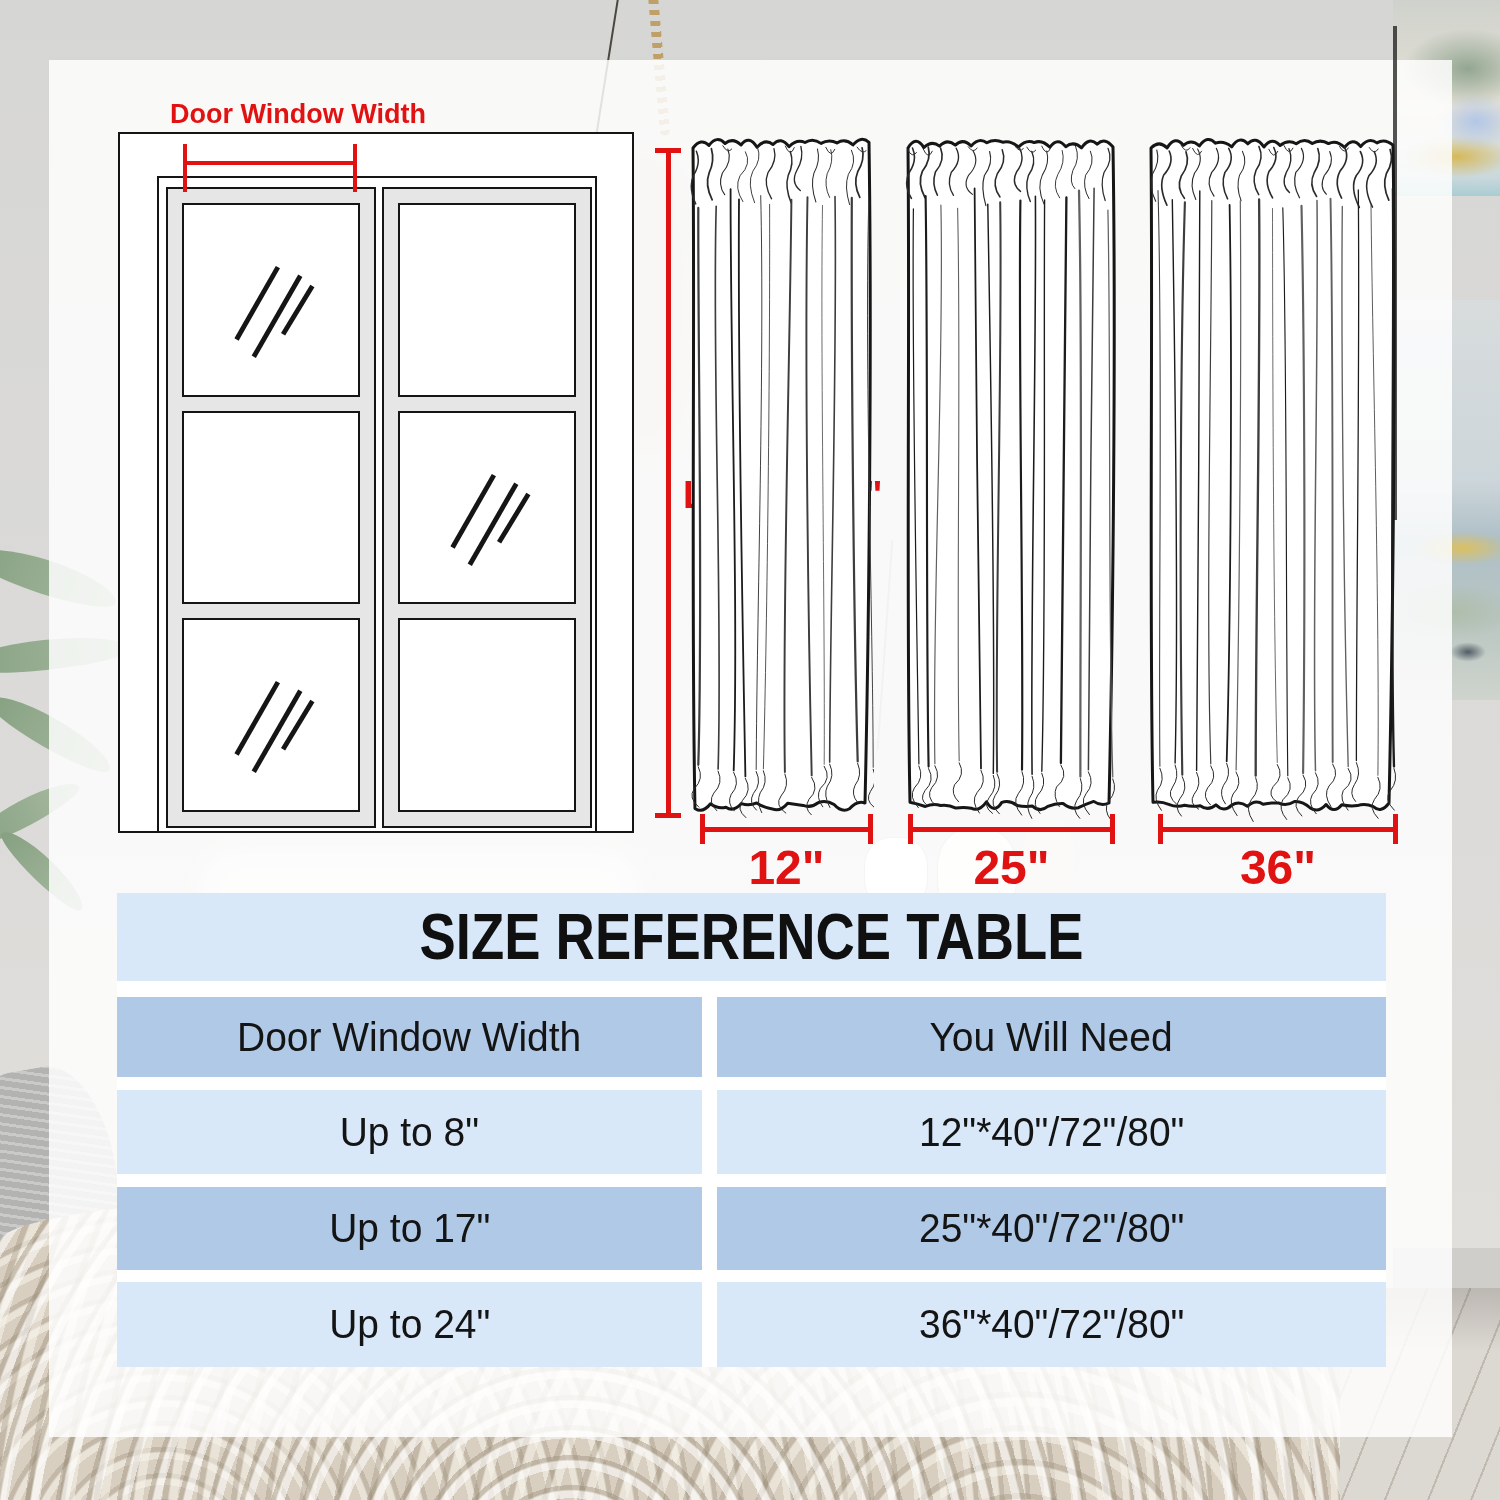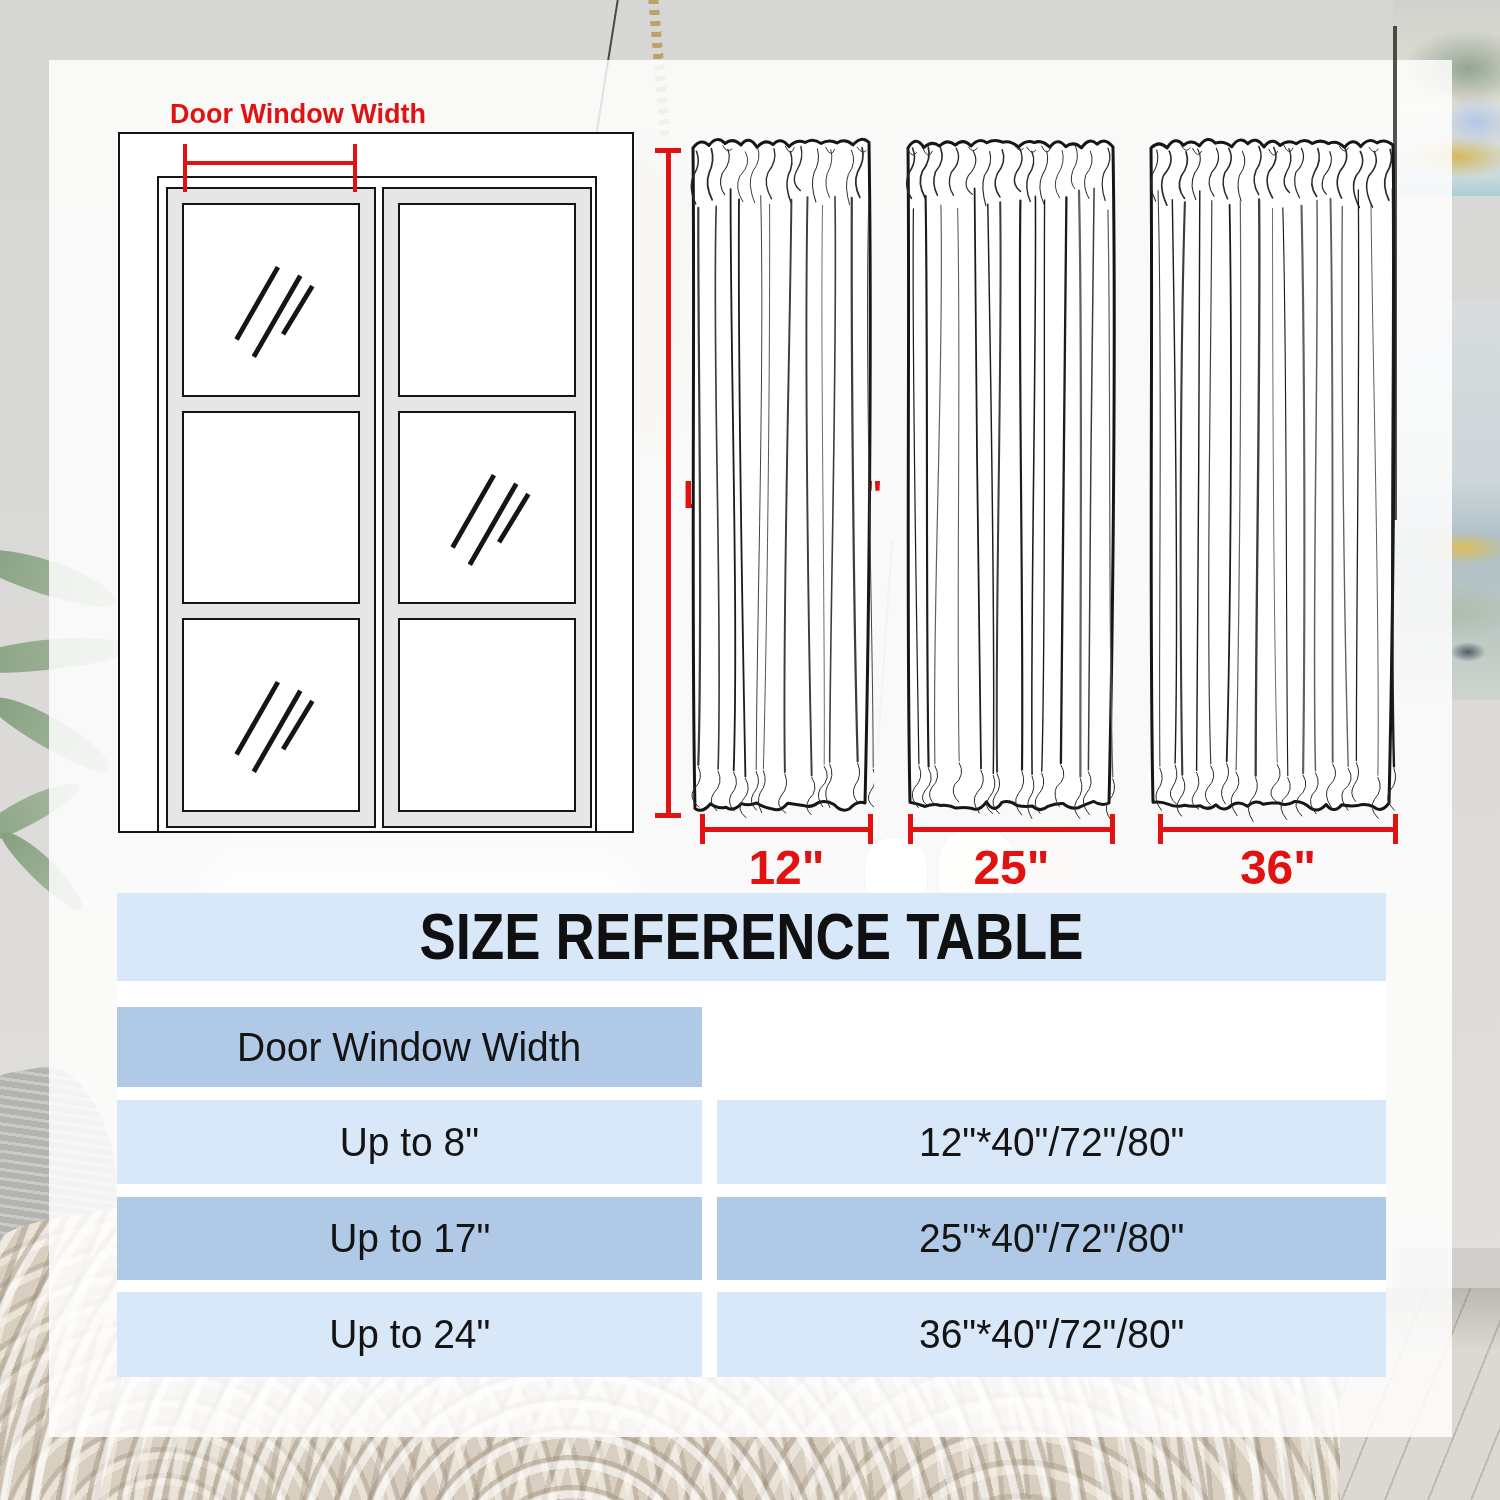--- a/index.html
+++ b/index.html
@@ -113,21 +113,21 @@
   .curtain{position:absolute;}
   .harrow{position:absolute;top:814px;height:30px;}
   .harrow .line{position:absolute;left:0;right:0;top:13px;height:5px;background:var(--accent_red,#e11212);}
   .harrow .tick{position:absolute;top:0;width:5px;height:30px;background:var(--accent_red,#e11212);}
   .harrow .tick.r{right:0;}  .harrow .tick.l{left:0;}
   .curtain-label{position:absolute;top:840px;text-align:center;font-size:48px;font-weight:bold;}
 
   
   .size-table{left:117px;top:893px;width:1269px;background:#fff;}
   .t-title{height:88px;display:flex;align-items:center;justify-content:center;
-    background:var(--table_title_bg,#d8e8f9);margin-bottom:26px;}
+    background:var(--table_title_bg,#d8e8f9);margin-bottom:16px;}
   .t-title span{display:inline-block;font-size:64px;font-weight:bold;color:#101010;
     transform:scaleX(.85);white-space:nowrap;}
   .t-row{display:flex;gap:15px;}
   .t-row .cell{display:flex;align-items:center;justify-content:center;}
   .t-row .cell.c1{width:585px;}  .t-row .cell.c2{flex:1;}
   .t-row .cell span{display:inline-block;font-size:41px;color:#141414;transform:scaleX(.95);white-space:nowrap;}
   .t-head{height:80px;margin-bottom:13px;}
   .t-head .cell{background:var(--table_header_bg,#b0c9e7);}
   .t-r0{height:84px;margin-bottom:13px;}
   .t-r0 .cell{background:var(--table_row_light_bg,#d8e8f9);}
@@ -393,20 +393,23 @@
     <div class="curtain-label red" style="left:1158px;width:240px;">36"</div>
 
     <div class="abs size-table">
       <div class="t-title">
         <span>SIZE REFERENCE TABLE</span>
       </div>
       <div class="t-row t-head">
         <div class="cell c1">
           <span>Door Window Width</span>
         </div>
+        <div class="cell c2">
+          <span>You Will Need</span>
+        </div>
       </div>
       <div class="t-row t-r0">
         <div class="cell c1">
           <span>Up to 8"</span>
         </div>
         <div class="cell c2">
           <span>12"*40"/72"/80"</span>
         </div>
       </div>
       <div class="t-row t-r1">

